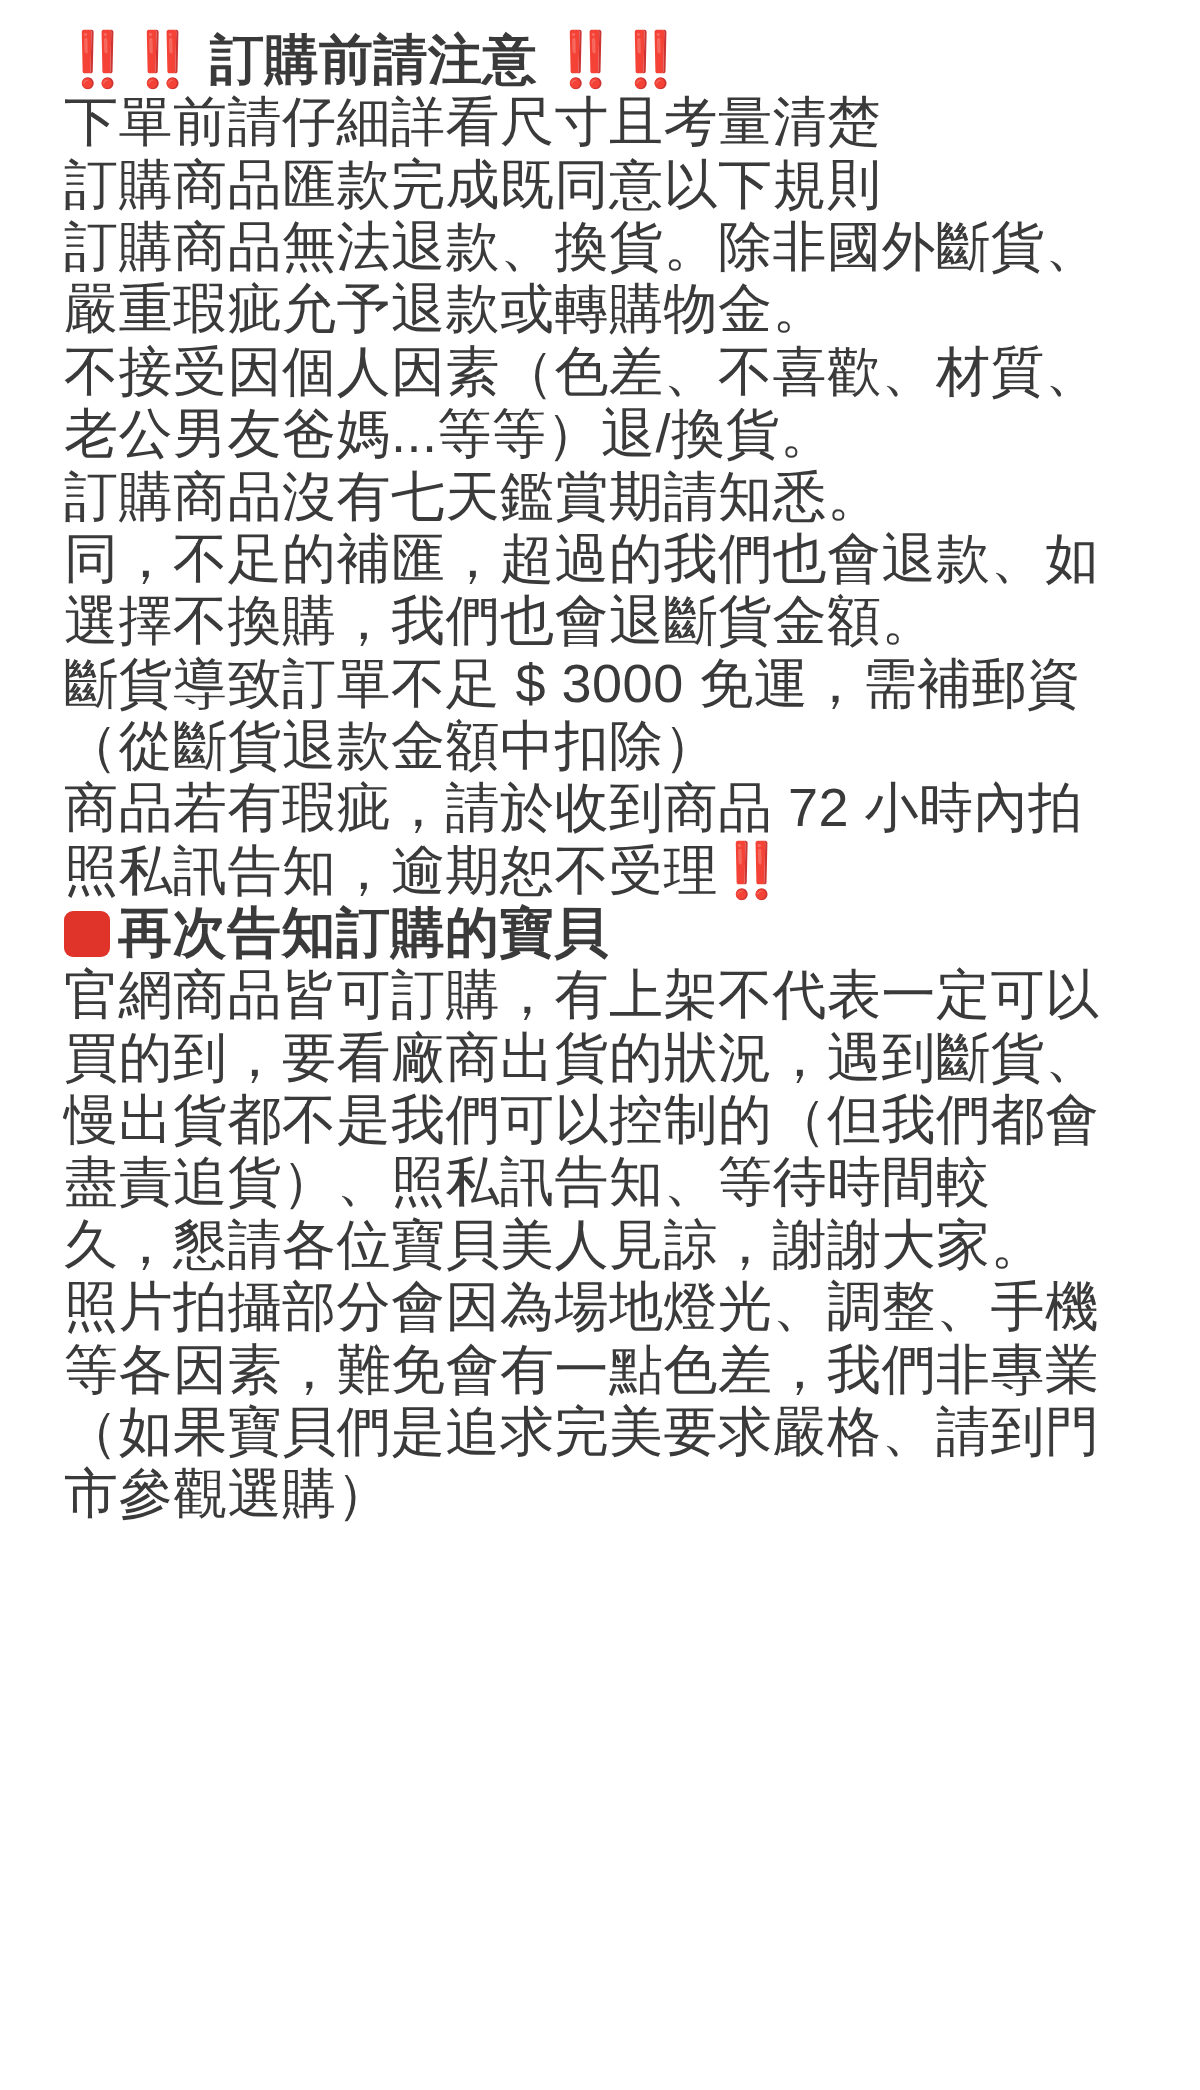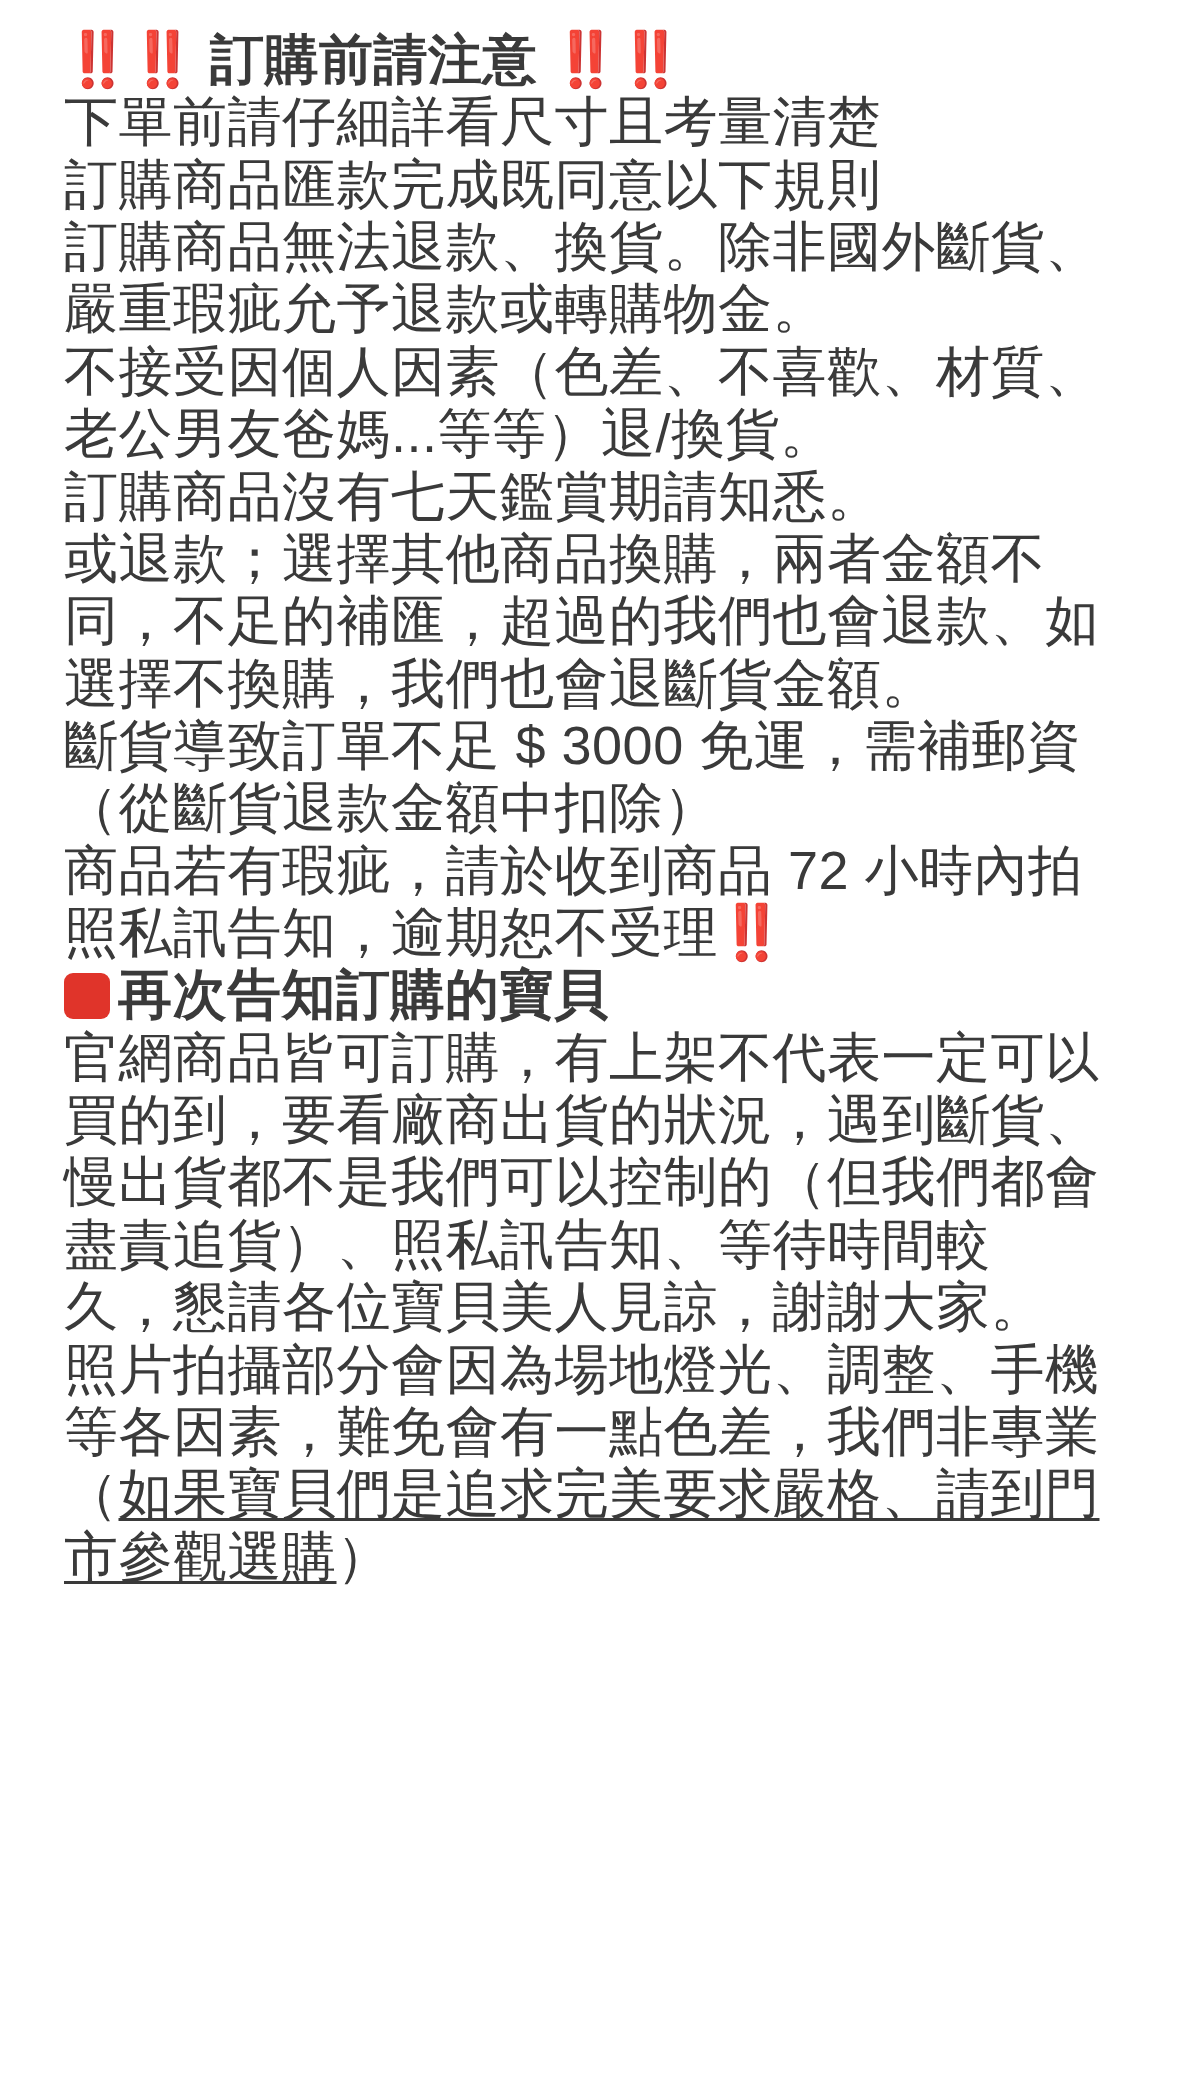--- a/index.html
+++ b/index.html
@@ -46,21 +46,20 @@
   .emoji-stop {
     display: inline-block;
     width: 46px;
     height: 46px;
     background: #e0342a;
     border-radius: 9px;
     vertical-align: -6px;
     margin-right: 8px;
   }
   .underline {
-    text-decoration: underline;
     text-decoration-thickness: 3px;
     text-underline-offset: 6px;
   }
 </style>
 </head>
 <body>
 
 <div class="page">
   <div class="notice">
 
@@ -70,21 +69,20 @@
       <span class="excl">‼️‼️</span>
     </span>
 
     <span class="line">下單前請仔細詳看尺寸且考量清楚</span>
     <span class="line">訂購商品匯款完成既同意以下規則</span>
     <span class="line">訂購商品無法退款、換貨。除非國外斷貨、</span>
     <span class="line">嚴重瑕疵允予退款或轉購物金。</span>
     <span class="line">不接受因個人因素（色差、不喜歡、材質、</span>
     <span class="line">老公男友爸媽...等等）退/換貨。</span>
     <span class="line">訂購商品沒有七天鑑賞期請知悉。</span>
-    <span class="line">或退款；選擇其他商品換購，兩者金額不</span>
     <span class="line">同，不足的補匯，超過的我們也會退款、如</span>
     <span class="line">選擇不換購，我們也會退斷貨金額。</span>
     <span class="line">斷貨導致訂單不足 $ 3000 免運，需補郵資</span>
     <span class="line">（從斷貨退款金額中扣除）</span>
     <span class="line">商品若有瑕疵，請於收到商品 72 小時內拍</span>
 
     <span class="line">
       <span>照私訊告知，逾期恕不受理</span><span class="excl">‼️</span>
     </span>
 

